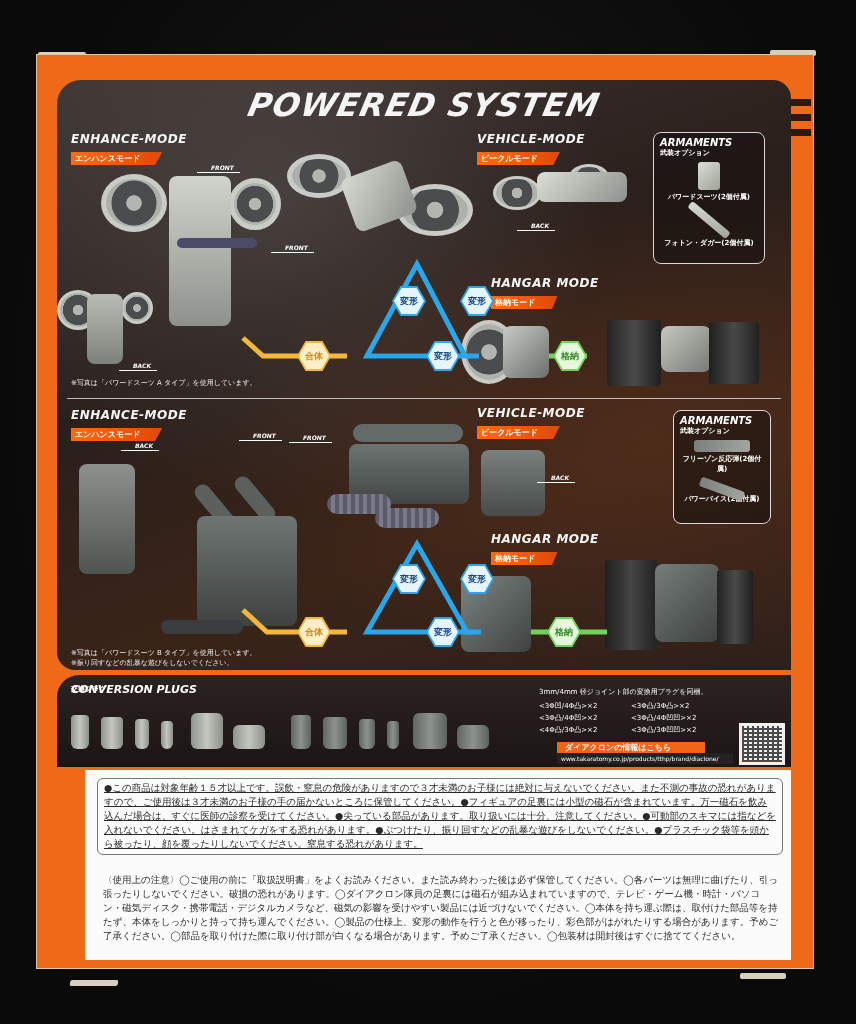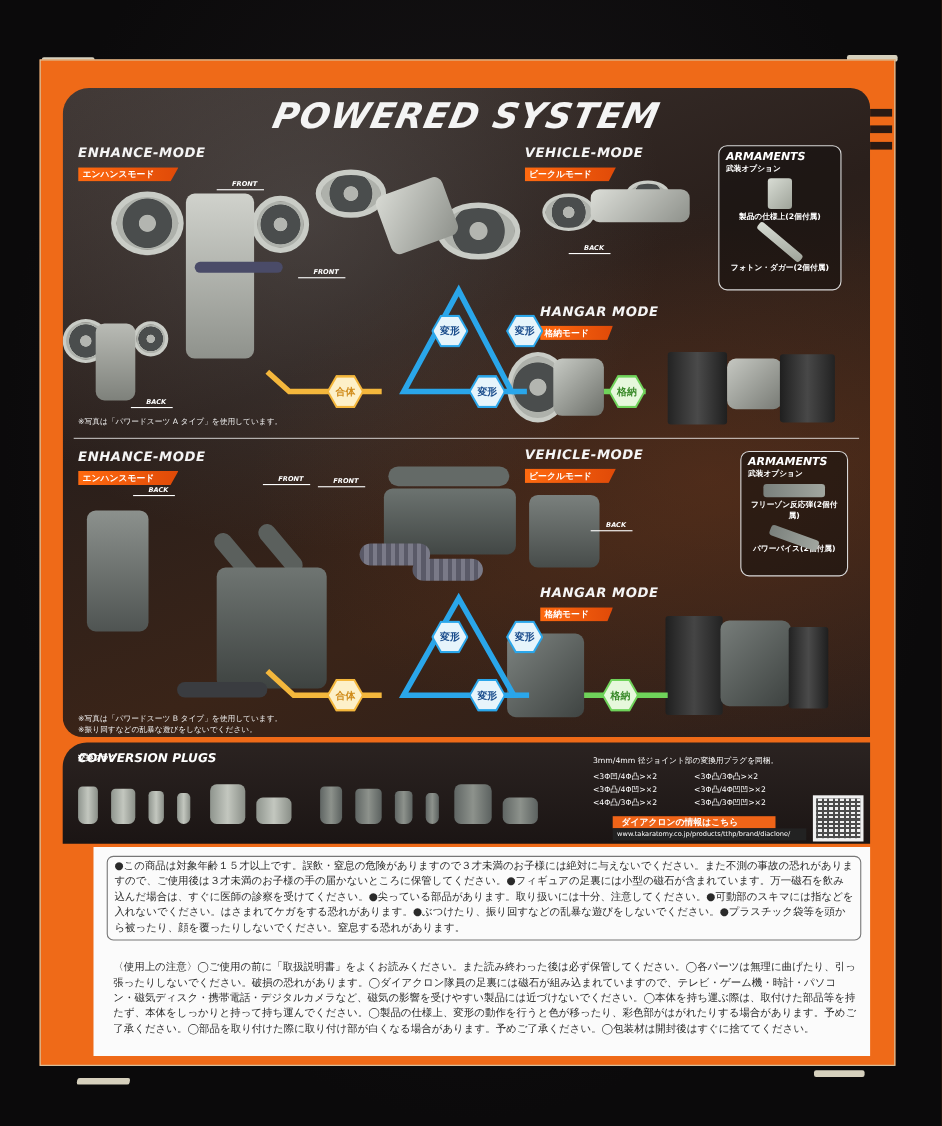--- a/index.html
+++ b/index.html
@@ -69,21 +69,21 @@
   .url { position: absolute; left: 500px; top: 78px; width: 176px; height: 11px; background: #222; color: #fff; font: 6px "DejaVu Sans", sans-serif; padding-left: 4px; line-height: 11px; }
   .qr { position: absolute; left: 682px; top: 48px; width: 46px; height: 42px; background: #f0f0f0; padding: 3px; }
   .qr-inner { width: 100%; height: 100%; background:
      repeating-linear-gradient(0deg, #222 0 2px, transparent 2px 4px),
      repeating-linear-gradient(90deg, #222 0 2px, #f0f0f0 2px 5px); opacity: .8; }
 
   
   .caution-area { position: absolute; left: 48px; top: 715px; width: 706px; height: 190px; background: #fbfbfb; }
   .caution { position: absolute; left: 12px; top: 8px; width: 686px; border: 1px solid #777; border-radius: 6px; overflow: hidden; }
   .caution-head { background: #f3e94a; text-align: center; font: bold 12px "DejaVu Sans", sans-serif; color: #333; padding: 1px 0; border-bottom: 1px solid #777; }
-  .caution-body { padding: 2px 6px 3px; font: 9.5px "DejaVu Sans", sans-serif; color: #2a2a2a; line-height: 14px; }
+  .caution-body { padding: 2px 6px 3px; font: 9.5px "DejaVu Sans", sans-serif; color: #2a2a2a; line-height: 14px; text-decoration: underline; }
   .usage { position: absolute; left: 18px; top: 103px; width: 676px; font: 9.5px "DejaVu Sans", sans-serif; color: #2a2a2a; line-height: 14px; }
 </style>
 </head>
 <body>
 
 <div class="stage">
   <div class="tab tl"></div>
   <div class="tab tr"></div>
   <div class="tab bl"></div>
   <div class="tab br"></div>
@@ -125,21 +125,21 @@
       </div>
       <div class="rotor" style="left:436px;top:96px;width:48px;height:34px;border-width:3px;"></div>
       <div class="rotor" style="left:512px;top:84px;width:40px;height:26px;border-width:3px;"></div>
       <div class="bot" style="left:480px;top:92px;width:90px;height:30px;background:linear-gradient(135deg,#dcded8,#8e918b);"></div>
       <div class="label-tag" style="left:460px;top:142px;">BACK</div>
 
       <div class="armaments" style="left:596px;top:52px;width:112px;height:132px;">
         <div class="en">ARMAMENTS</div>
         <div class="jp">武装オプション</div>
         <div class="part" style="width:22px;height:28px;"></div>
-        <div class="item">製品の仕様上(2個付属)</div>
+        <div class="item">パワードスーツ(2個付属)</div>
         <div class="part" style="width:50px;height:8px;transform:rotate(40deg);margin-top:14px;"></div>
         <div class="item" style="margin-top:14px;">フォトン・ダガー(2個付属)</div>
       </div>
 
       <div class="mode" style="left:434px;top:196px;">
         <div class="en">HANGAR MODE</div>
         <div class="jp">格納モード</div>
       </div>
       <div class="rotor" style="left:404px;top:240px;width:56px;height:64px;border-width:4px;"></div>
       <div class="bot" style="left:446px;top:246px;width:46px;height:52px;background:linear-gradient(135deg,#c8cbc5,#6d706a);"></div>

